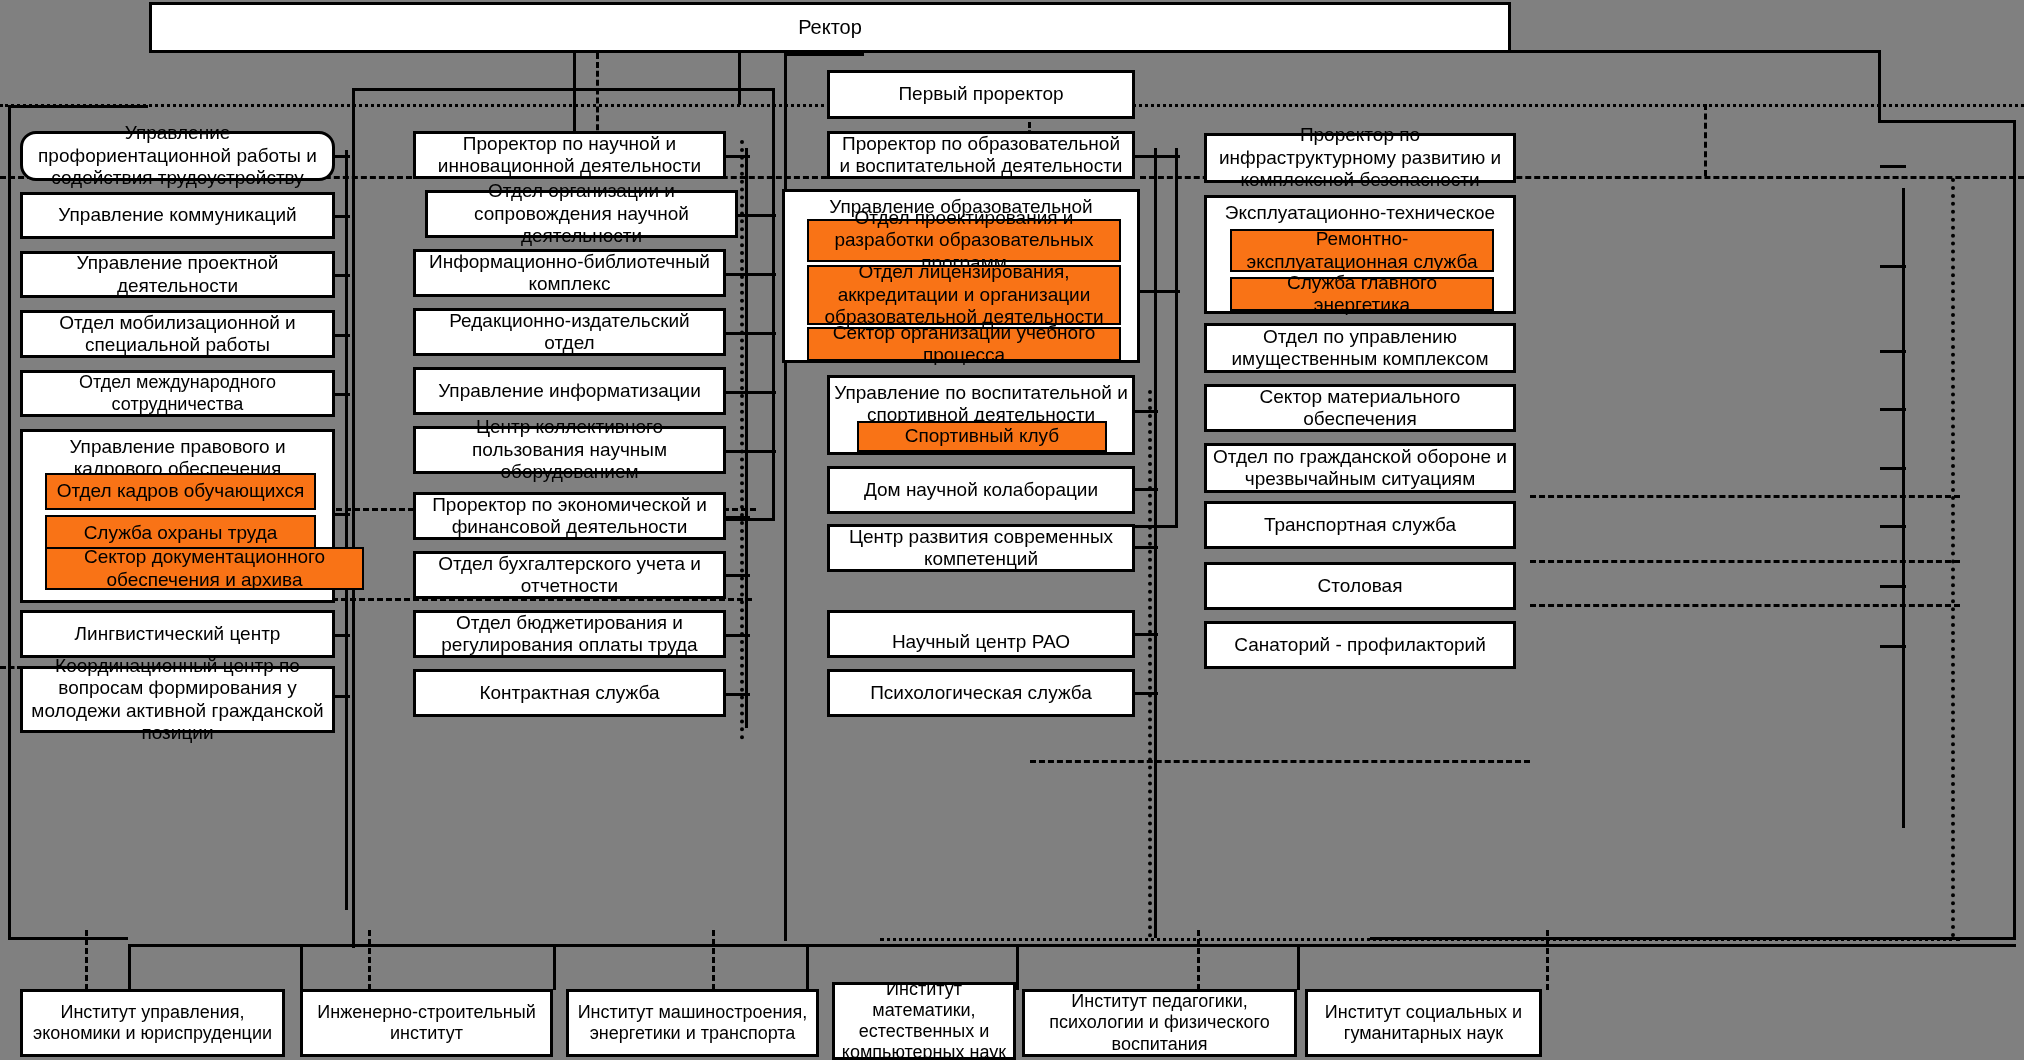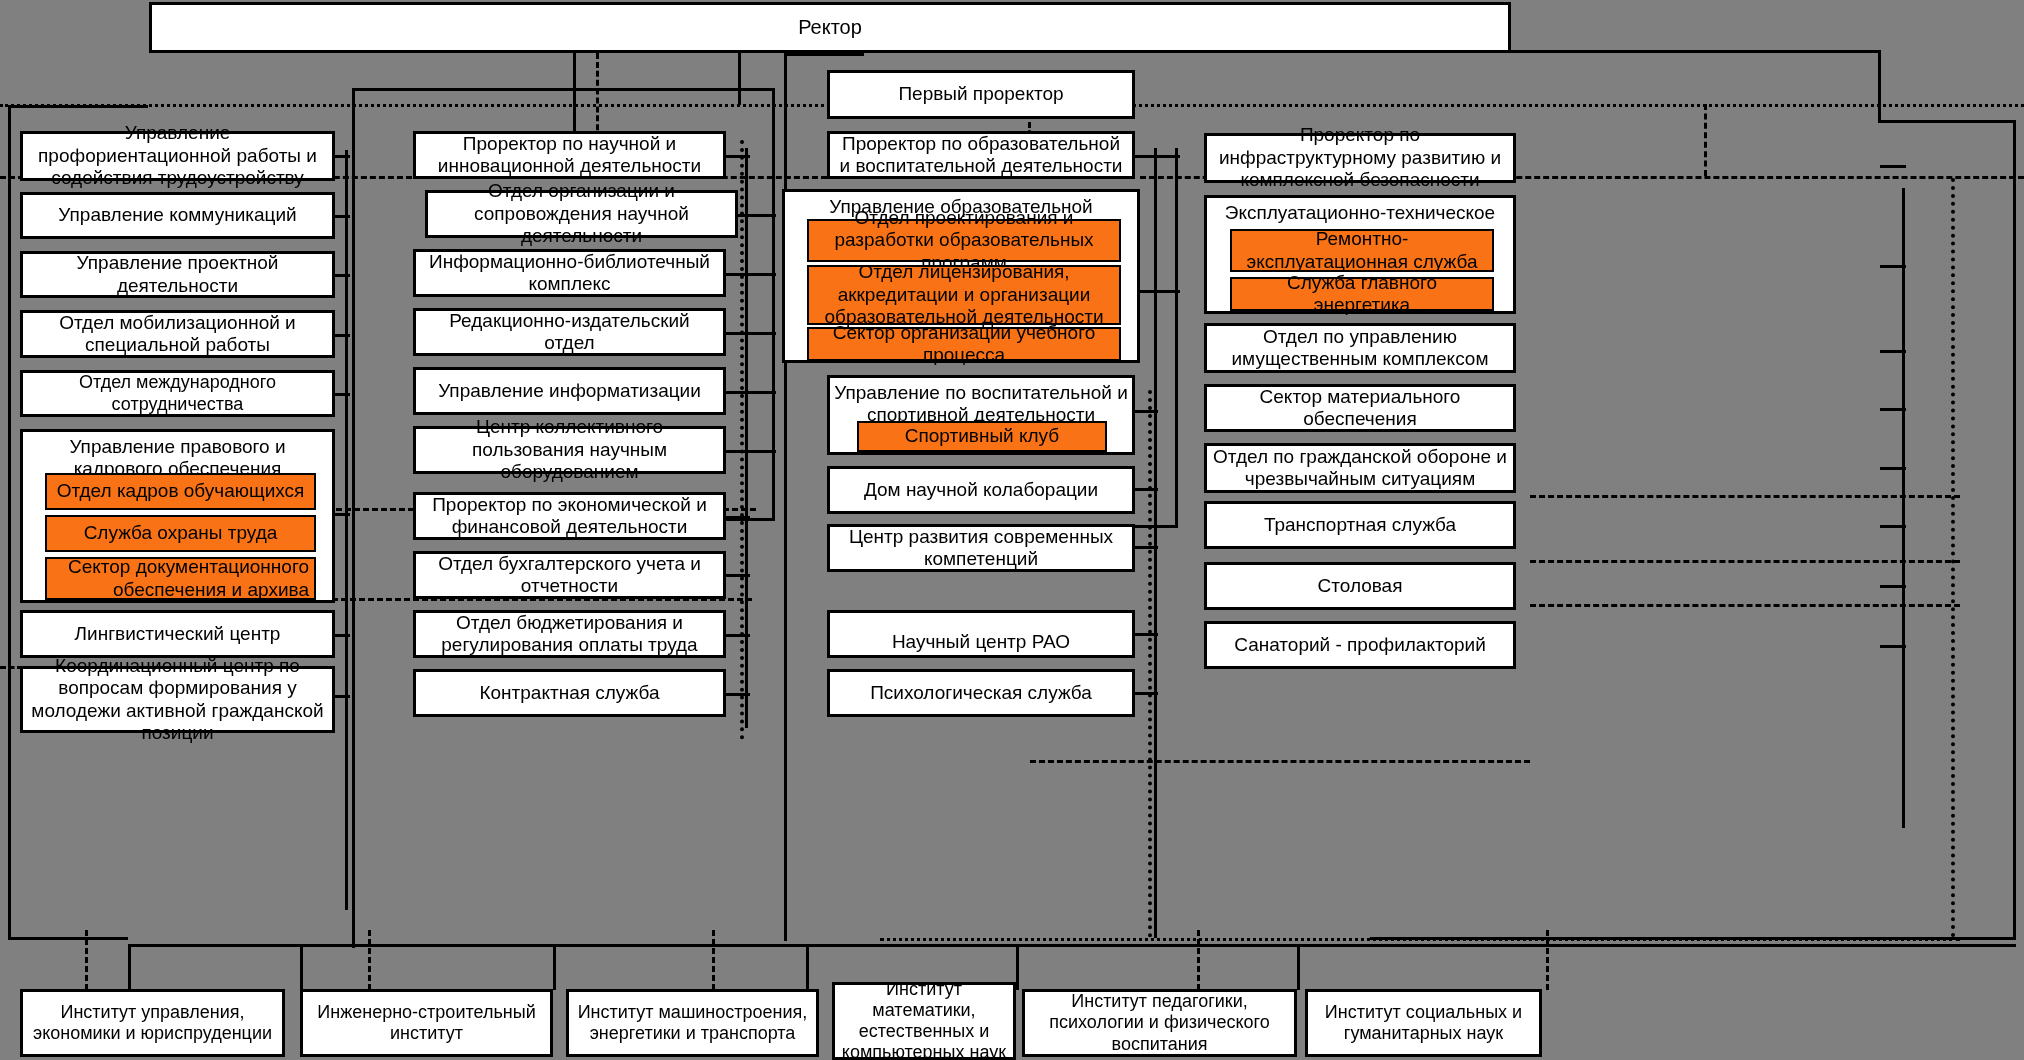--- a/index.html
+++ b/index.html
@@ -182,21 +182,21 @@
   <div class="dsh-h" style="left:1530px;top:604px;width:430px;"></div>
 
   <div class="box" style="left:149px;top:2px;width:1362px;height:51px;font-size:20px;">
     <span>Ректор</span>
   </div>
 
   <div class="box" style="left:827px;top:70px;width:308px;height:49px;">
     <span>Первый проректор</span>
   </div>
 
-  <div class="box" style="left:20px;top:131px;width:315px;height:50px;">
+  <div class="box" style="left:20px;top:131px;width:315px;height:50px;border-radius:16px;">
     <span>Управление профориентационной работы и содействия трудоустройству</span>
   </div>
   <div class="box" style="left:20px;top:192px;width:315px;height:47px;">
     <span>Управление коммуникаций</span>
   </div>
   <div class="box" style="left:20px;top:251px;width:315px;height:47px;">
     <span>Управление проектной деятельности</span>
   </div>
   <div class="box" style="left:20px;top:310px;width:315px;height:48px;">
     <span>Отдел мобилизационной и специальной работы</span>
@@ -206,21 +206,21 @@
   </div>
 
   <div class="group" style="left:20px;top:429px;width:315px;height:174px;">
     <div class="ghead">Управление правового и кадрового обеспечения</div>
     <div class="sub" style="left:22px;top:41px;width:271px;height:37px;">
       <span>Отдел кадров обучающихся</span>
     </div>
     <div class="sub" style="left:22px;top:83px;width:271px;height:37px;">
       <span>Служба охраны труда</span>
     </div>
-    <div class="sub" style="left:22px;top:125px;width:271px;height:43px;text-align:right;">
+    <div class="sub" style="left:22px;top:115px;width:319px;height:43px;">
       <span>Сектор документационного обеспечения и архива</span>
     </div>
   </div>
 
   <div class="box" style="left:20px;top:610px;width:315px;height:48px;">
     <span>Лингвистический центр</span>
   </div>
   <div class="box" style="left:20px;top:666px;width:315px;height:67px;">
     <span>Координационный центр по вопросам формирования у молодежи активной гражданской позиции</span>
   </div>

